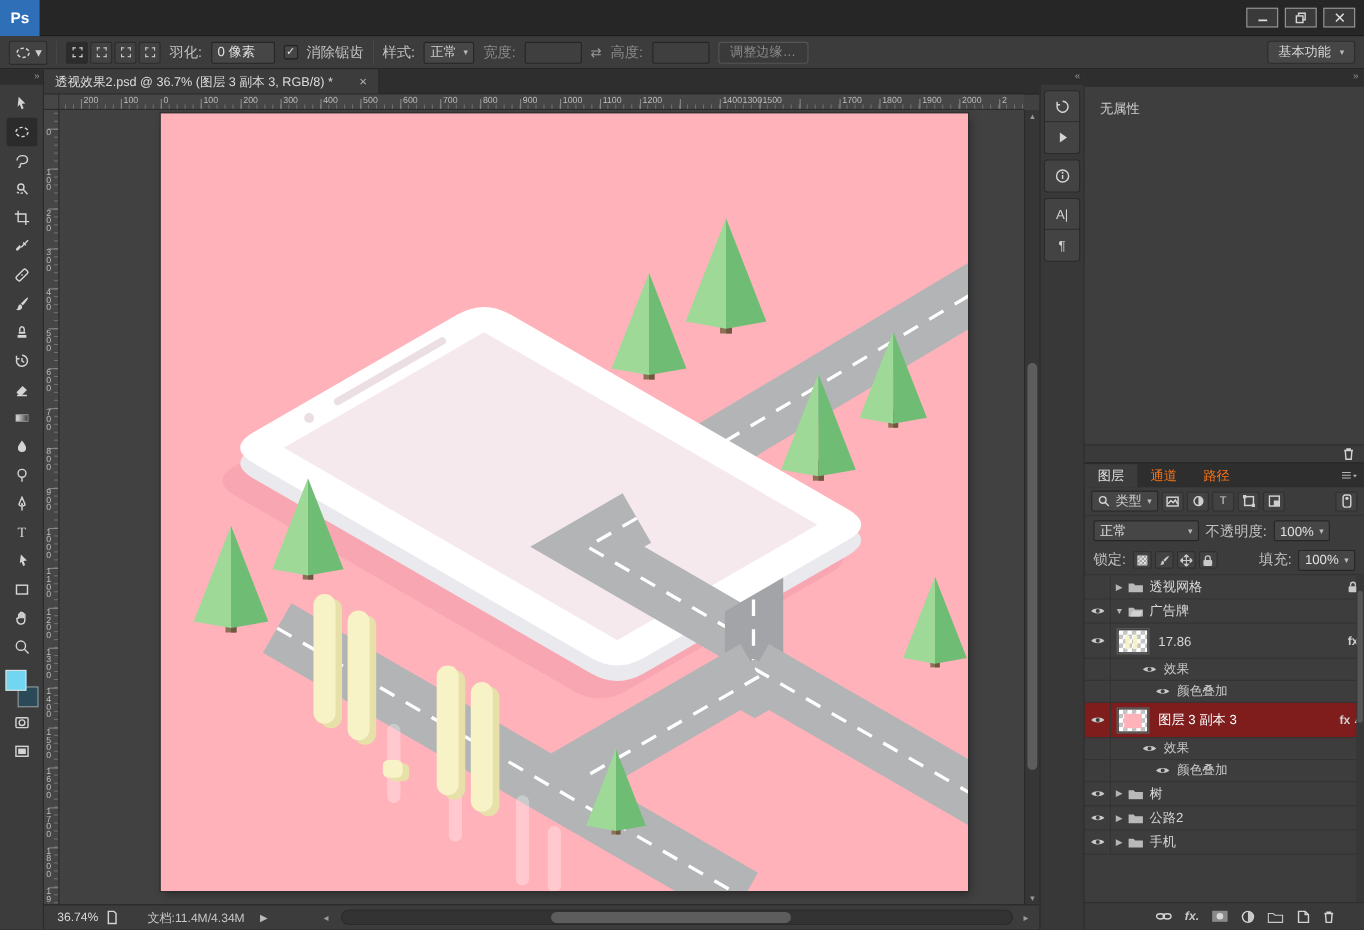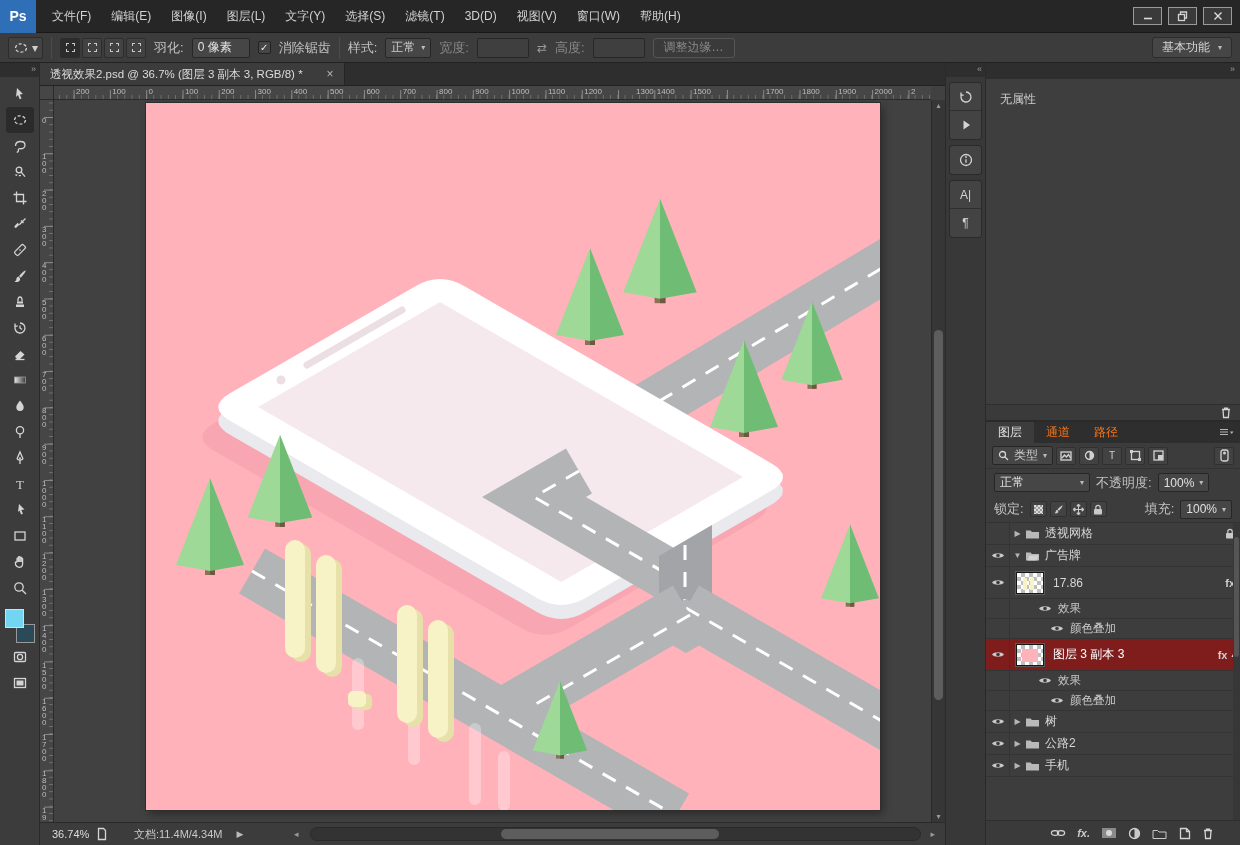--- a/index.html
+++ b/index.html
@@ -142,33 +142,20 @@
 .pillarS{fill:var(--pillar_side)}
 .refl{fill:#fff;opacity:.3}
 </style>
 </head>
 <body>
 
 <div class="app">
 
   <header class="menubar">
     <div class="ps-logo">Ps</div>
-    <nav class="menu-list">
-        <span class="menu-item">文件(F)</span>
-        <span class="menu-item">编辑(E)</span>
-        <span class="menu-item">图像(I)</span>
-        <span class="menu-item">图层(L)</span>
-        <span class="menu-item">文字(Y)</span>
-        <span class="menu-item">选择(S)</span>
-        <span class="menu-item">滤镜(T)</span>
-        <span class="menu-item">3D(D)</span>
-        <span class="menu-item">视图(V)</span>
-        <span class="menu-item">窗口(W)</span>
-        <span class="menu-item">帮助(H)</span>
-      </nav>
     <div class="win-controls">
       <div class="winbtn">
           <svg width="10" height="10">
             <path d="M1 7.5h8" stroke="#ddd" stroke-width="1.6"></path>
           </svg>
         </div>
       <div class="winbtn">
           <svg width="11" height="11">
             <path d="M3.5 3V1h6v6h-2" class="ico" stroke-width="1.1"></path>
             <rect x="1.5" y="3.5" width="6" height="6" class="ico" stroke-width="1.1"></rect>
@@ -387,21 +374,21 @@
           <span class="hlab" style="left: 201.5px;">300</span>
           <span class="hlab" style="left: 237.8px;">400</span>
           <span class="hlab" style="left: 274.1px;">500</span>
           <span class="hlab" style="left: 310.4px;">600</span>
           <span class="hlab" style="left: 346.7px;">700</span>
           <span class="hlab" style="left: 383px;">800</span>
           <span class="hlab" style="left: 419.3px;">900</span>
           <span class="hlab" style="left: 455.6px;">1000</span>
           <span class="hlab" style="left: 491.9px;">1100</span>
           <span class="hlab" style="left: 528.2px;">1200</span>
-          <span class="hlab" style="left: 551px; padding-left: 29px;">1300</span>
+          <span class="hlab" style="left: 590px; padding-left: 29px;">1300</span>
           <span class="hlab" style="left: 600.8px;">1400</span>
           <span class="hlab" style="left: 637.1px;">1500</span>
           <span class="hlab" style="left: 673.4px; margin-top: 12px;">1600</span>
           <span class="hlab" style="left: 709.7px;">1700</span>
           <span class="hlab" style="left: 746px;">1800</span>
           <span class="hlab" style="left: 782.3px;">1900</span>
           <span class="hlab" style="left: 818.6px;">2000</span>
           <span class="hlab" style="left: 854.9px;">2</span>
         </div>
       <div class="vruler">

